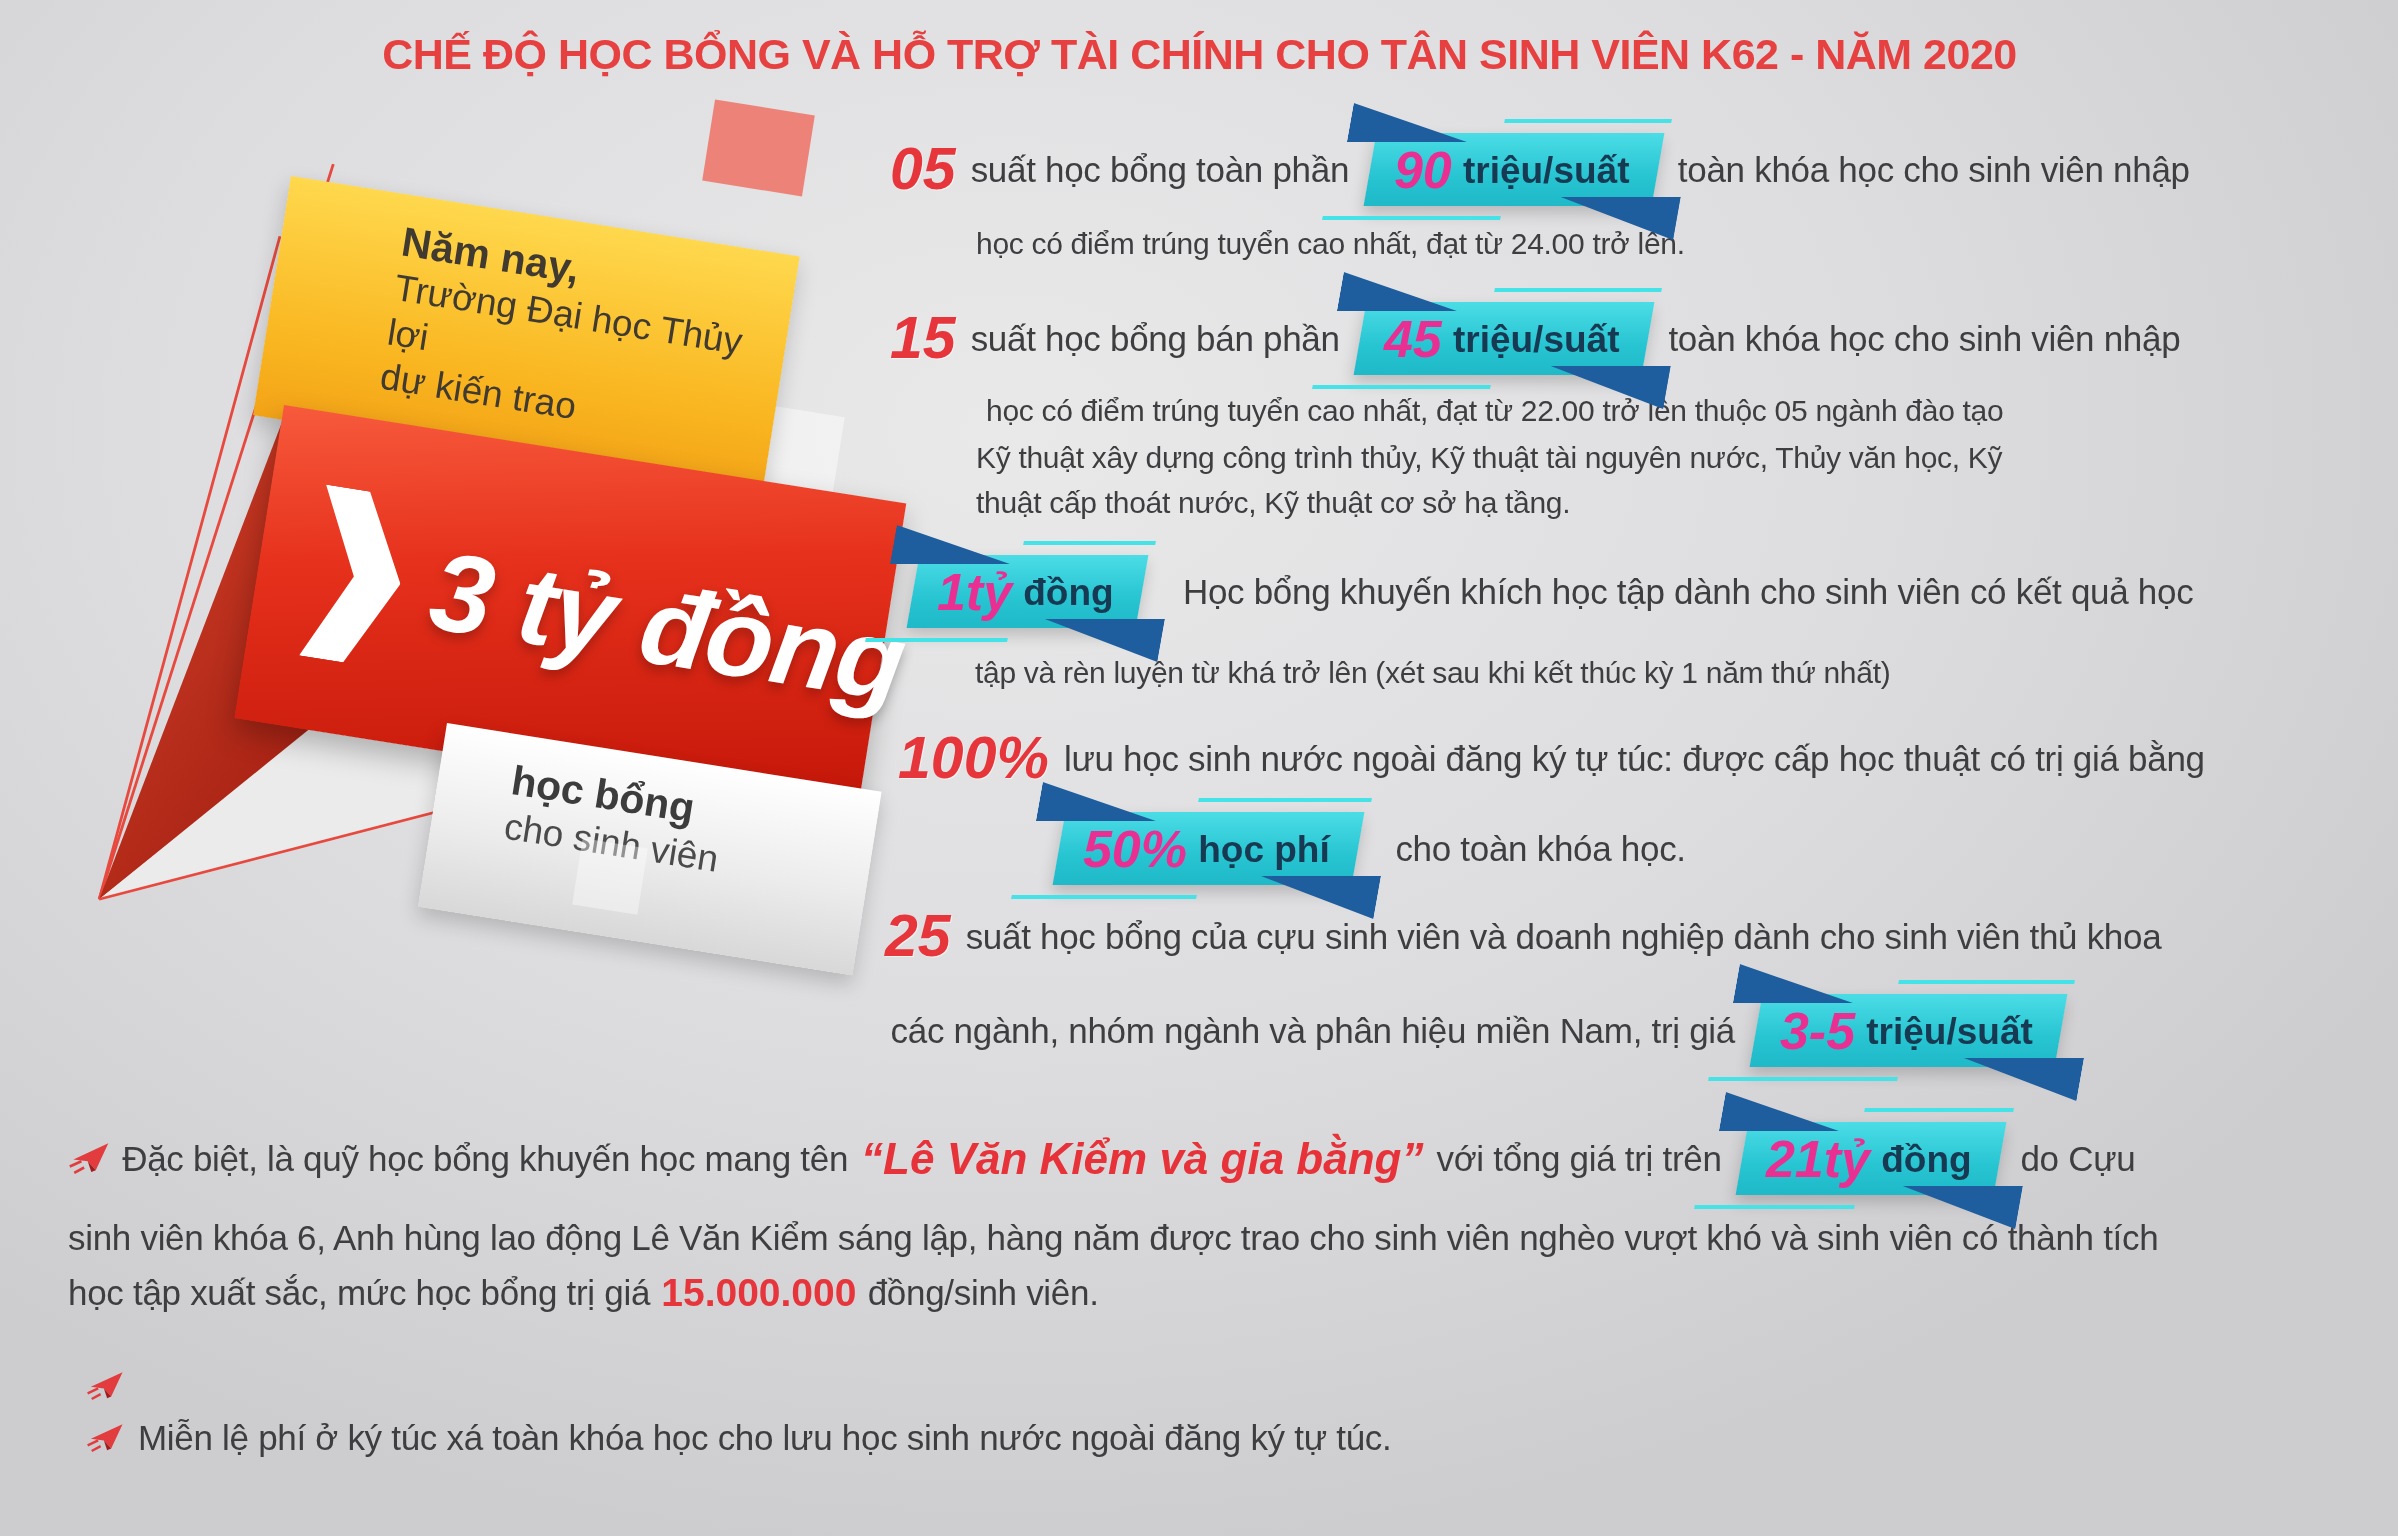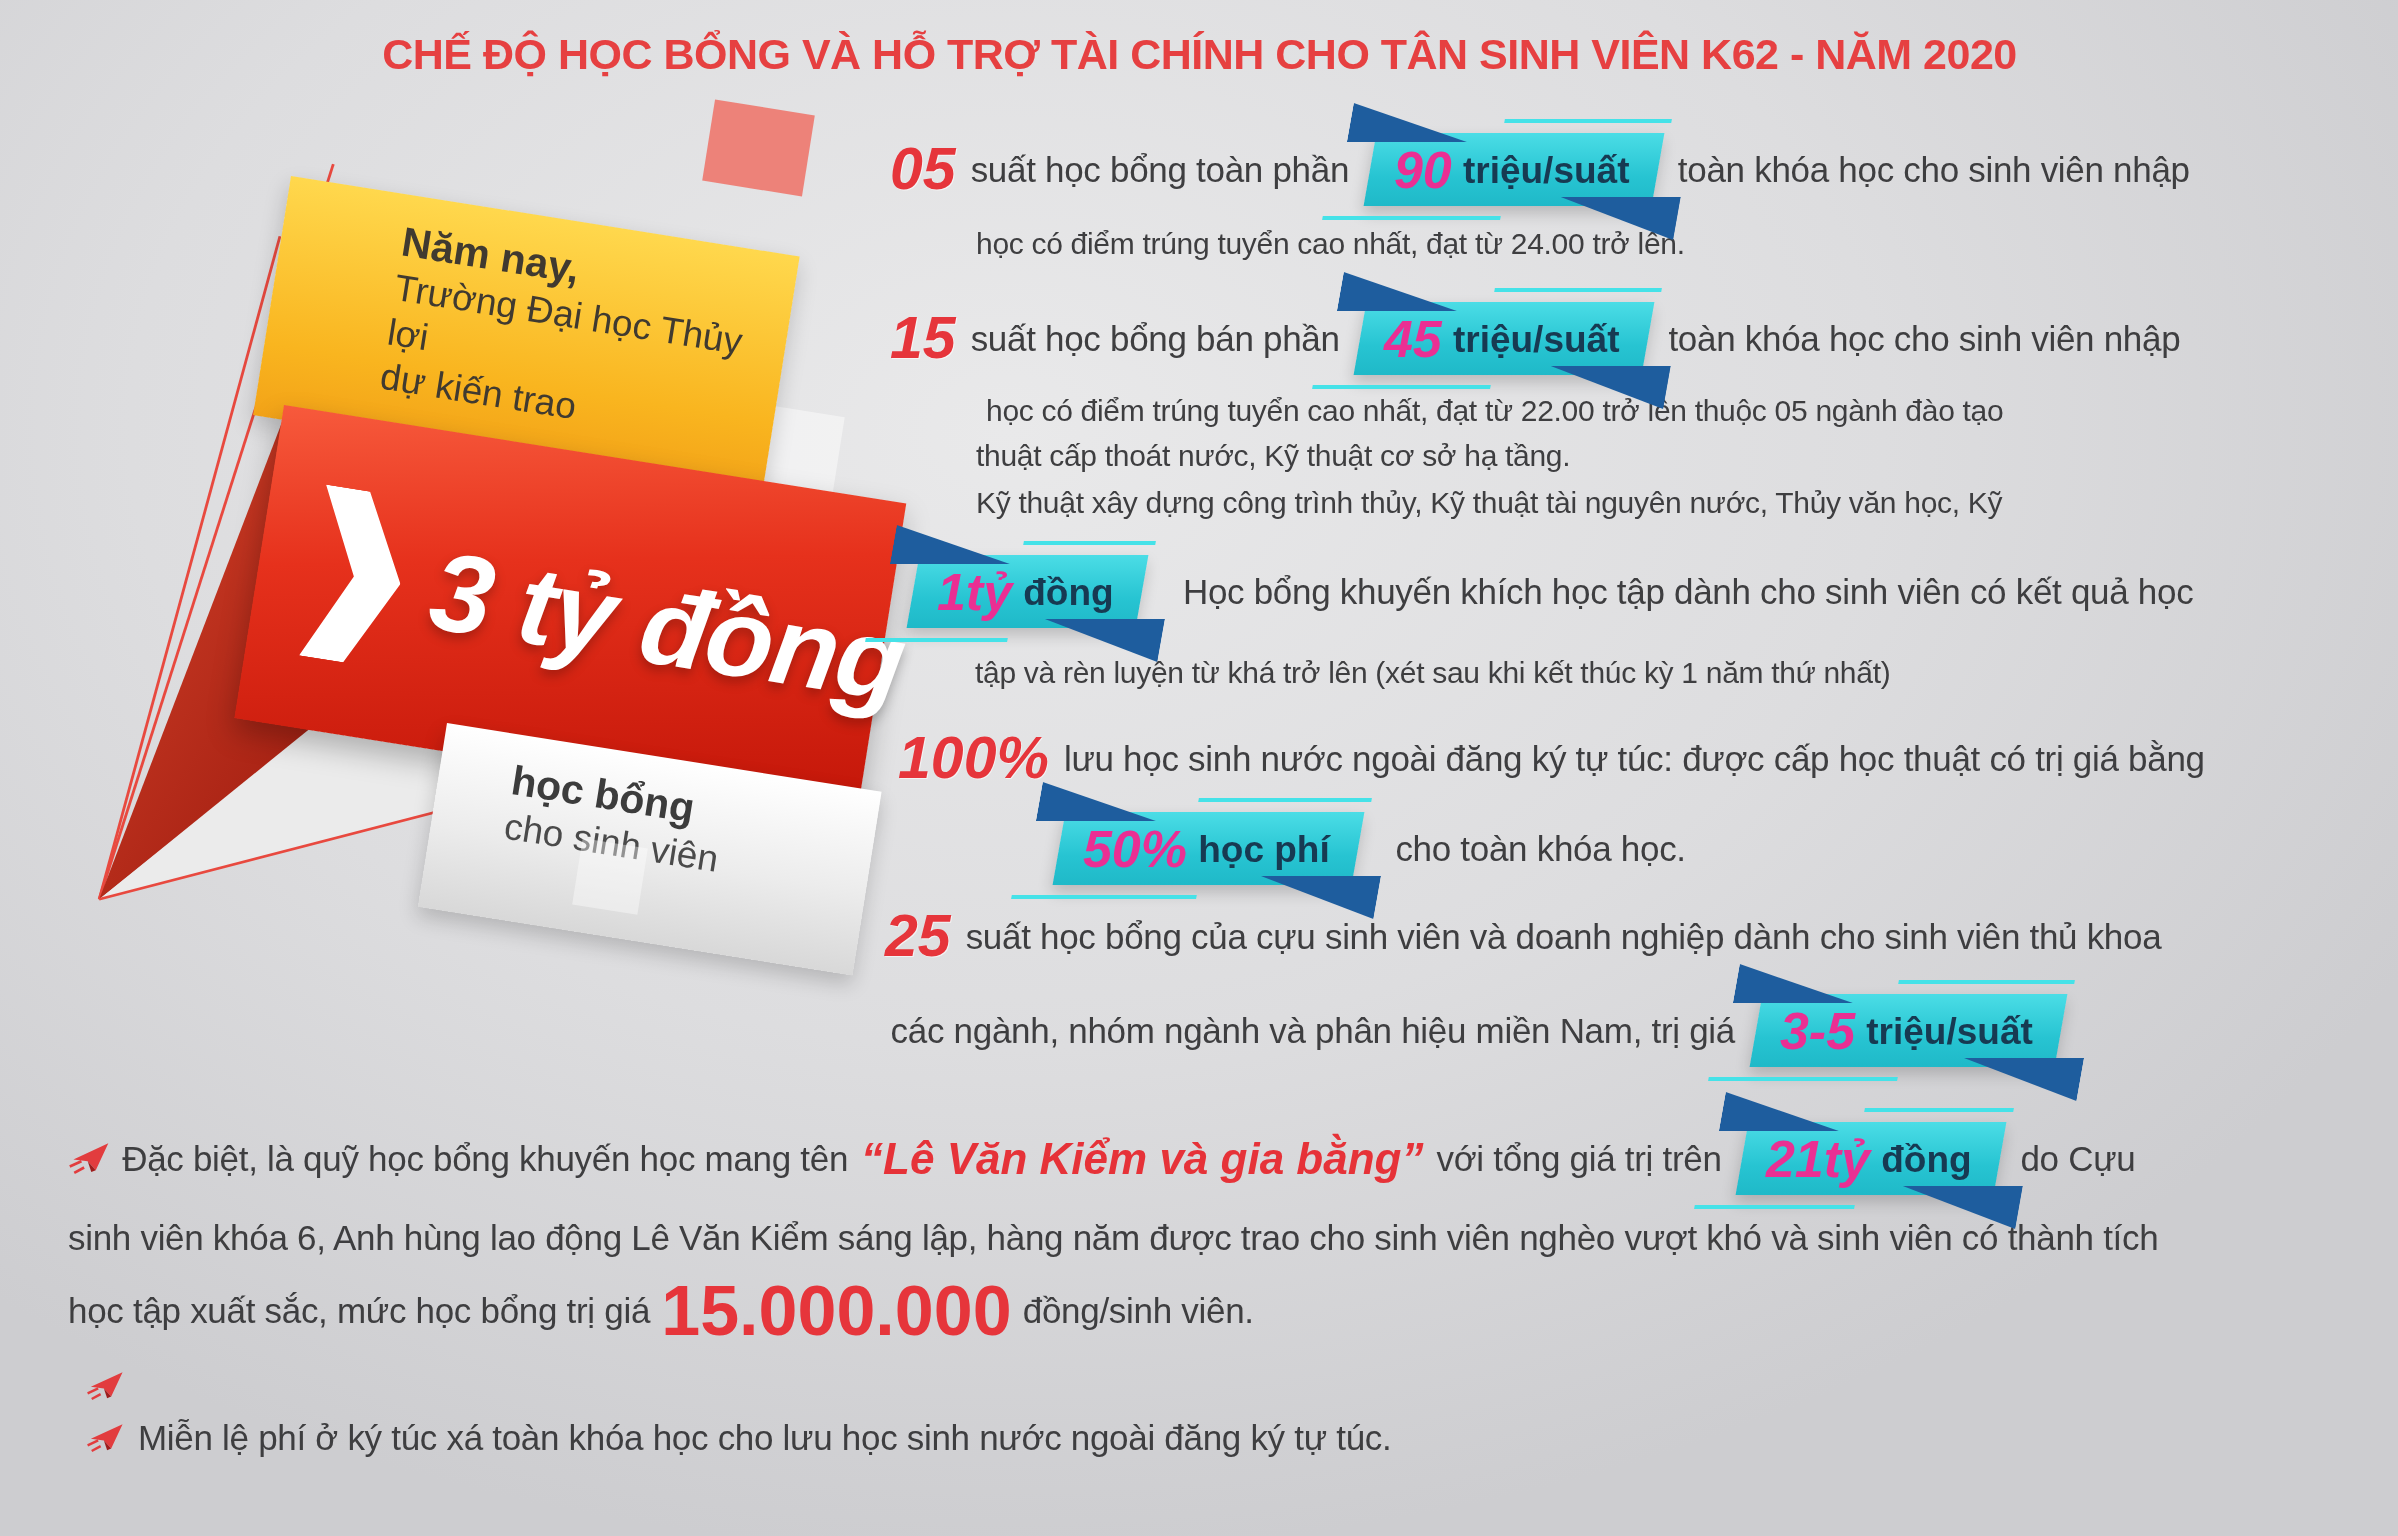--- a/index.html
+++ b/index.html
@@ -75,21 +75,21 @@
   .fold { position:absolute; background:#1e5d9e; z-index:-1; }
   .fold-tl { left:-28px; top:-30px; width:120px; height:39px; clip-path:polygon(0 0,100% 100%,0 100%); }
   .fold-br { right:-28px; bottom:-34px; width:120px; height:43px; clip-path:polygon(0 0,100% 0,100% 100%); }
   .uline { position:absolute; height:3.7px; background:#45e2e8; }
   .uline-t { top:-14px; right:-5.6px; width:58%; }
   .uline-b { bottom:-14px; left:-39px; width:62%; }
   
   .special { position:absolute; left:68px; top:1122px; width:2277px; }
   .special .row1 { display:flex; align-items:center; white-space:nowrap; }
   .redname { font-size:44px; font-weight:900; font-style:italic; color:#e63238; margin:0 13px; white-space:pre; }
-  .bigmoney { font-size:70px; font-weight:900; color:#e6353b; margin:0 11.2px; letter-spacing:0px; }
+  .bigmoney { font-size:39px; font-weight:900; color:#e6353b; margin:0 11.2px; letter-spacing:0px; }
   .sline { margin-top:22.5px; font-size:35px; letter-spacing:-0.3px; white-space:pre; }
   .sline3 { display:flex; align-items:center; margin-top:13px; white-space:nowrap; }
   
   .notes { position:absolute; left:86px; top:1360px; }
   .note { display:flex; align-items:center; gap:13px; height:52px; }
   .note .seg { font-size:35px; }
   .plane { flex:0 0 auto; }
 </style>
 </head>
 <body>
@@ -163,22 +163,22 @@
       <span class="uline uline-t"></span>
       <span class="uline uline-b"></span>
       <span class="inner">
         <span class="bval">45</span>
         <span class="bunit">triệu/suất</span>
       </span>
     </span>
     <span class="seg">toàn khóa học cho sinh viên nhập</span>
   </div>
   <div class="contline" style="margin-left:96px; margin-top:19px;">học có điểm trúng tuyển cao nhất, đạt từ 22.00 trở lên thuộc 05 ngành đào tạo</div>
+  <div class="contline" style="margin-left:86px; margin-top:13px;">Kỹ thuật xây dựng công trình thủy, Kỹ thuật tài nguyên nước, Thủy văn học, Kỹ</div>
   <div class="contline" style="margin-left:86px; margin-top:11.2px;">thuật cấp thoát nước, Kỹ thuật cơ sở hạ tầng.</div>
-  <div class="contline" style="margin-left:86px; margin-top:13px;">Kỹ thuật xây dựng công trình thủy, Kỹ thuật tài nguyên nước, Thủy văn học, Kỹ</div>
 </div>
 
 <div class="item" style="left:913px; top:555px;">
   <div class="row">
     <span class="flagbadge" style="margin-left:0;">
       <span class="fold fold-tl"></span>
       <span class="fold fold-br"></span>
       <span class="uline uline-t"></span>
       <span class="uline uline-b"></span>
       <span class="inner">

